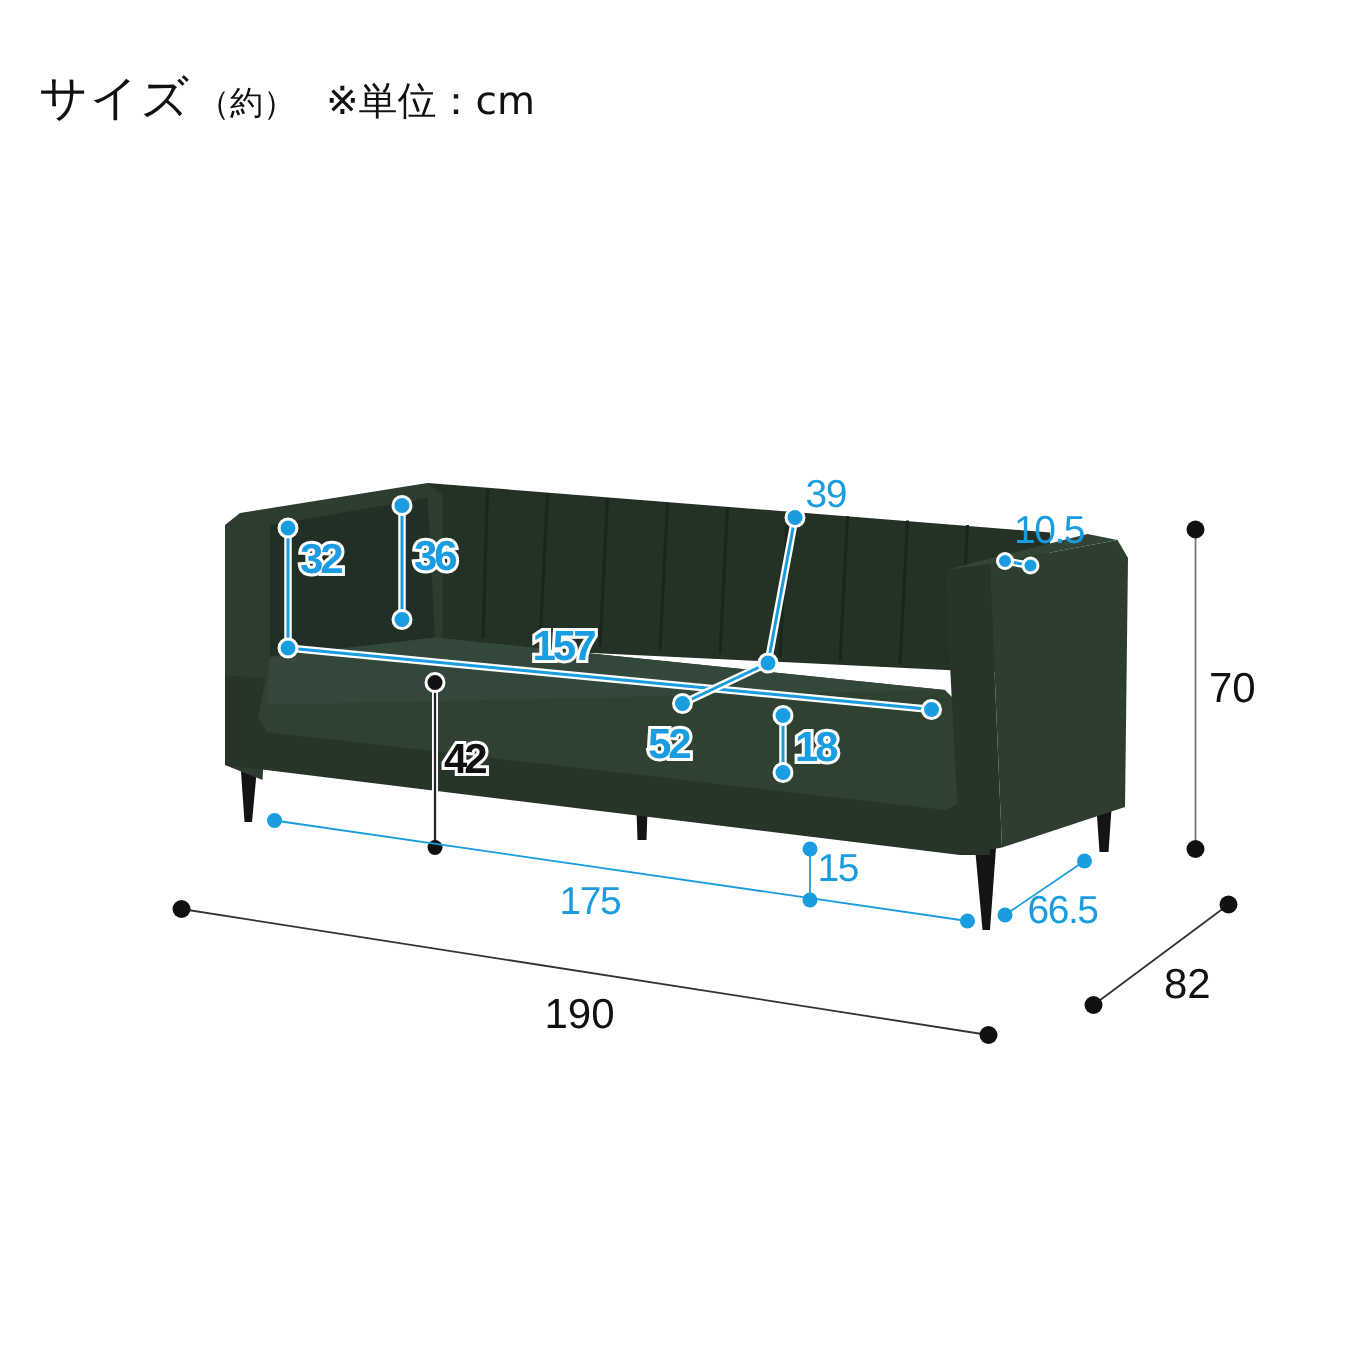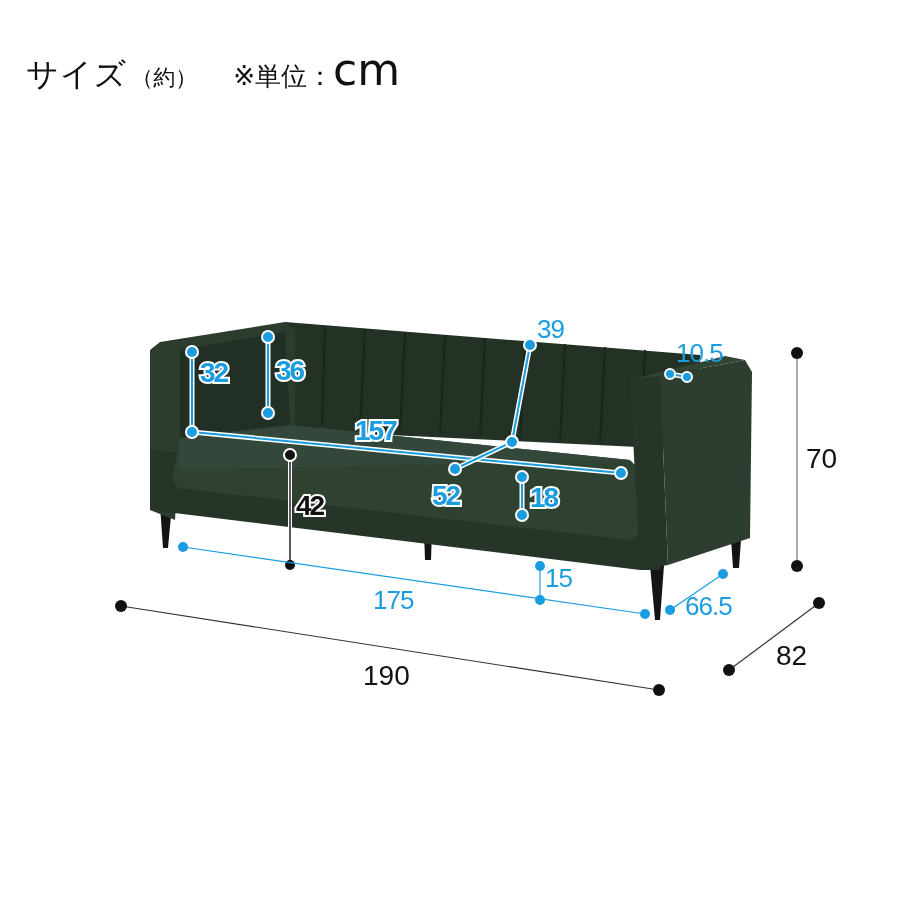--- a/index.html
+++ b/index.html
@@ -1,21 +1,21 @@
 <!DOCTYPE html>
 <html><head>
 <meta charset="utf-8">
 <style>
   html, body { margin: 0; padding: 0; background: #ffffff; }
   body { width: 900px; height: 900px; position: relative; overflow: hidden; font-family: "DejaVu Sans", sans-serif; }
   .title { position: absolute; left: 26px; top: 44px; color: #111; white-space: nowrap; }
   .title .main { font-size: 32px; letter-spacing: 1px; vertical-align: baseline; }
   .title .approx { font-size: 22px; margin-left: 4px; }
-  .title .unit { font-size: 26px; margin-left: 36px; }
-  .title .cm { font-size: 44px; margin-top: 28px; }
+  .title .unit { font-size: 26px; margin-left: 20px; }
+  .title .cm { font-size: 26px; margin-top: 28px; }
   svg { position: absolute; left: 0; top: 0; }
   .lbl-blue { font-family: "Liberation Sans", sans-serif; font-weight: bold; font-size: 28px; fill: #1a9de0; stroke: #ffffff; stroke-width: 4px; paint-order: stroke; letter-spacing: -2px; }
   .lbl-blue-thin { font-family: "Liberation Sans", sans-serif; font-size: 26px; fill: #1a9de0; letter-spacing: -1px; }
   .lbl-black { font-family: "Liberation Sans", sans-serif; font-size: 28px; fill: #111; }
   .lbl-black-bold { font-family: "Liberation Sans", sans-serif; font-weight: bold; font-size: 28px; fill: #111; stroke: #ffffff; stroke-width: 4px; paint-order: stroke; letter-spacing: -2px; }
 </style>
 </head>
 <body>
 
 <div class="title">

